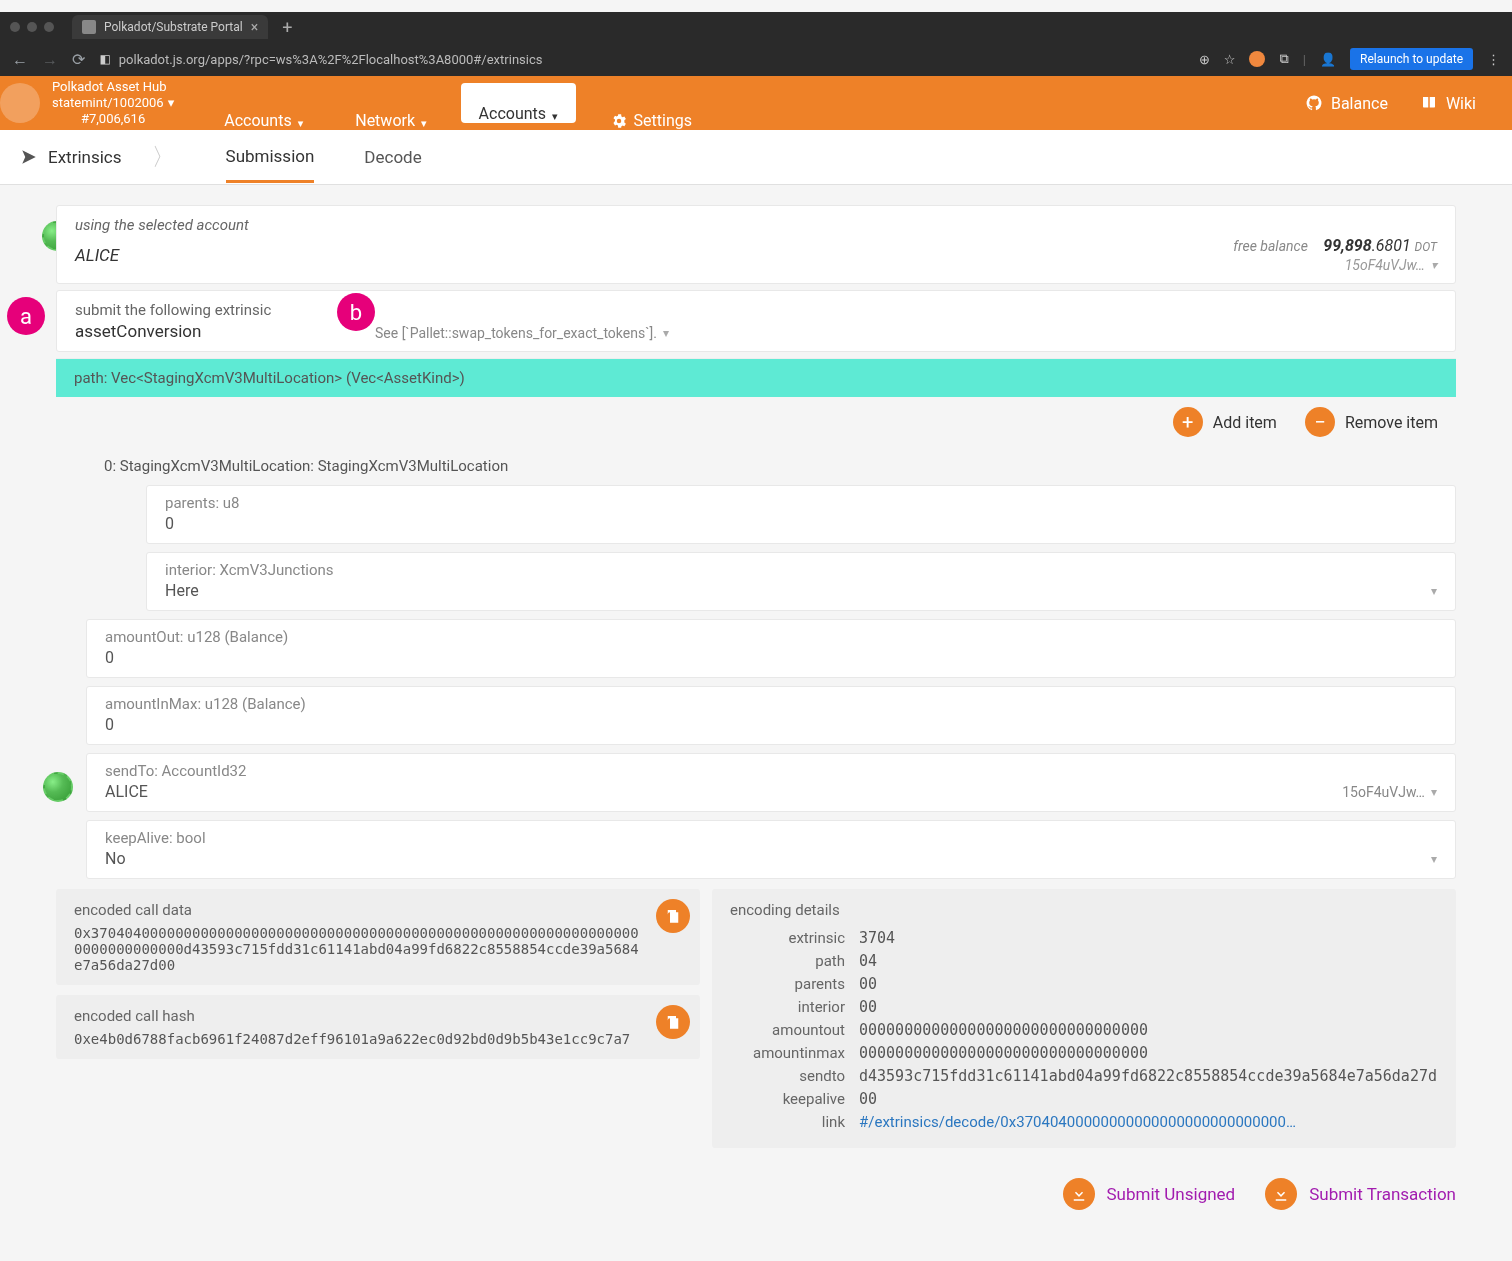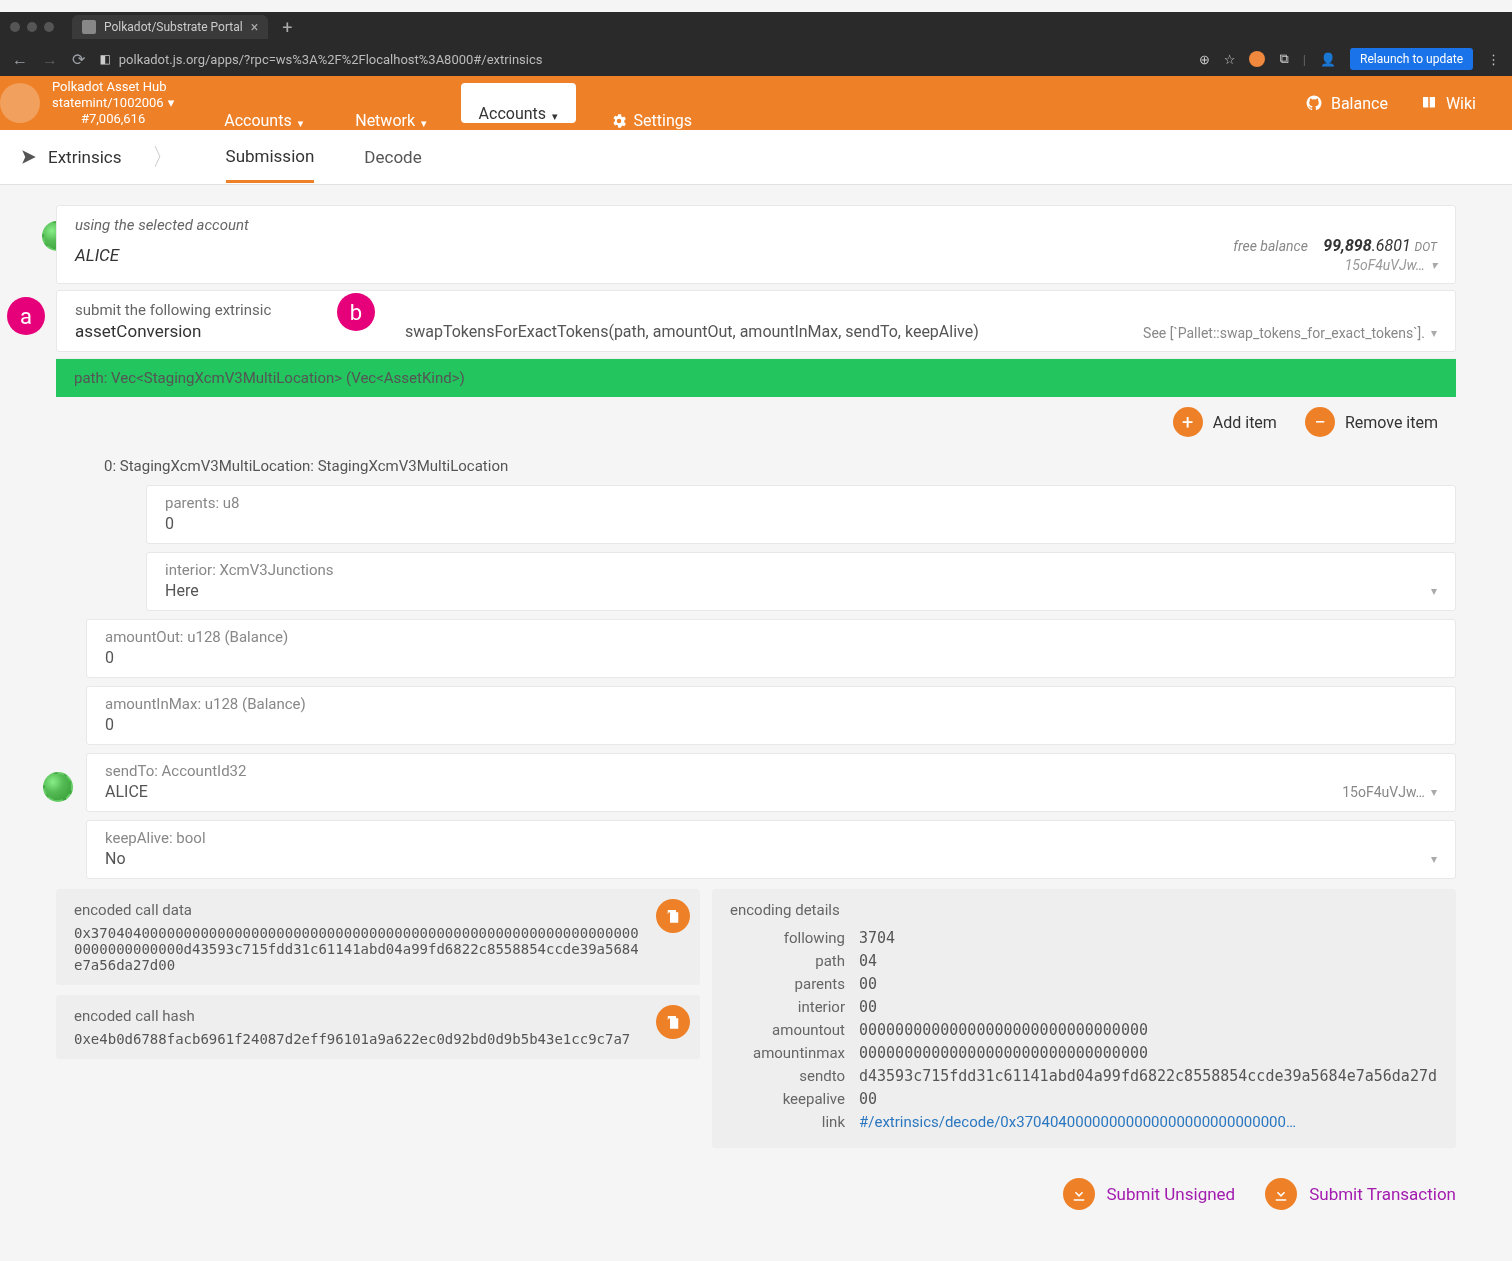--- a/index.html
+++ b/index.html
@@ -56,21 +56,21 @@
   .account-right .balance-val .unit { font-size: 12px; color: #888; }
   .account-right .addr-short { margin-top: 2px; display: flex; align-items: center; justify-content: flex-end; gap: 6px; color: #999; }
   .chev-down { color: #aaa; font-size: 12px; }
 
   .extrinsic-row { display: flex; align-items: stretch; gap: 0; }
   .extrinsic-row .half { flex: 0 0 300px; padding: 10px 18px; }
   .extrinsic-row .half2 { flex: 1; padding: 10px 18px; display: flex; align-items: flex-end; justify-content: space-between; position: relative; }
   .method-name { font-size: 16px; color: #555; }
   .doc-hint { font-size: 14px; color: #888; display: flex; align-items: center; gap: 6px; }
 
-  .param-label { background: #22c55e; padding: 10px 18px; font-size: 15px; color: #555; border-top: 1px solid #eee; }
+  .param-label { background: #5eead4; padding: 10px 18px; font-size: 15px; color: #555; border-top: 1px solid #eee; }
   .vec-controls { display: flex; justify-content: flex-end; gap: 28px; padding: 10px 18px; align-items: center; }
   .round-btn { width: 30px; height: 30px; border-radius: 50%; background: #ee8128; color: #fff; display: inline-flex; align-items: center; justify-content: center; font-size: 20px; cursor: pointer; }
   .round-btn.lg { width: 34px; height: 34px; }
   .vec-controls .ctrl { display: flex; align-items: center; gap: 10px; cursor: pointer; font-size: 16px; color: #333; }
   .nested-label { padding: 10px 18px; font-size: 15px; color: #555; }
   .field-box { background: #fff; border: 1px solid #e8e8e8; border-radius: 3px; margin: 0 0 8px 0; }
   .field-label { padding: 8px 18px 2px 18px; font-size: 15px; color: #888; }
   .field-value { padding: 0 18px 10px 18px; font-size: 16px; color: #555; display: flex; justify-content: space-between; align-items: center; }
   .ml-90 { margin-left: 90px; }
   .ml-30 { margin-left: 30px; }
@@ -222,21 +222,20 @@
 
   <div class="panel" style="position:relative">
     <div class="marker" style="left:-50px; top:6px">a</div>
     <div class="extrinsic-row">
       <div class="half">
         <div class="panel-label" style="padding:0 0 2px 0">submit the following extrinsic</div>
         <div style="font-size:17px">assetConversion</div>
       </div>
       <div class="half2" style="position:relative">
         <div class="marker" style="left:-20px; top:2px">b</div>
-        <span class="method-name" style="margin-left:30px">swapTokensForExactTokens(path, amountOut, amountInMax, sendTo, keepAlive)</span>
         <span class="doc-hint">
           <span>See [`Pallet::swap_tokens_for_exact_tokens`].</span>
           <span class="chev-down">▾</span>
         </span>
       </div>
     </div>
   </div>
 
   <div class="param-label">path: Vec&lt;StagingXcmV3MultiLocation&gt; (Vec&lt;AssetKind&gt;)</div>
   <div class="vec-controls">
@@ -319,21 +318,21 @@
           <svg class="icon" viewBox="0 0 24 24">
               <path d="M8 7h11v14H8zM5 4h11v3H8a3 3 0 00-3 3v8H5z"></path>
             </svg>
         </span>
       </div>
     </div>
     <div class="bottom-right">
       <div class="details-box">
         <div class="details-title">encoding details</div>
         <div class="details-row">
-            <div class="k">following</div>
+            <div class="k">extrinsic</div>
             <div class="v">3704</div>
           </div>
         <div class="details-row">
             <div class="k">path</div>
             <div class="v">04</div>
           </div>
         <div class="details-row">
             <div class="k">parents</div>
             <div class="v">00</div>
           </div>

